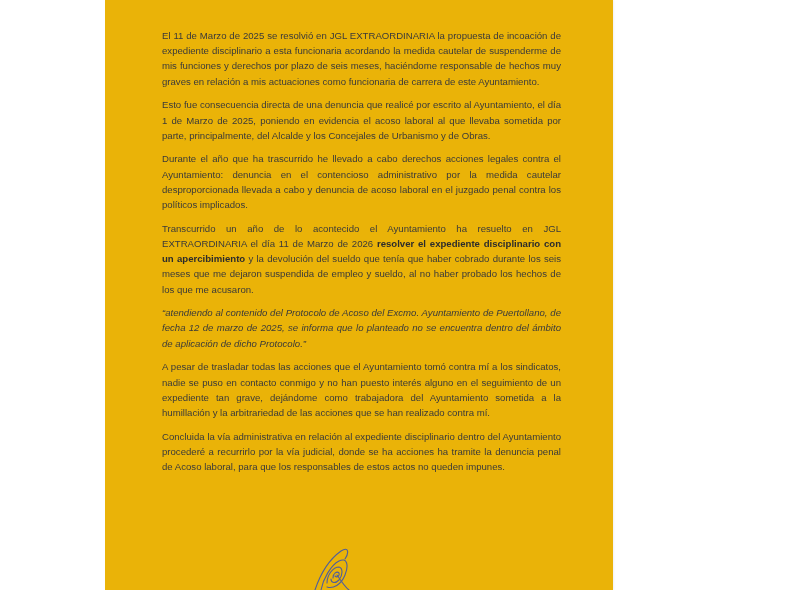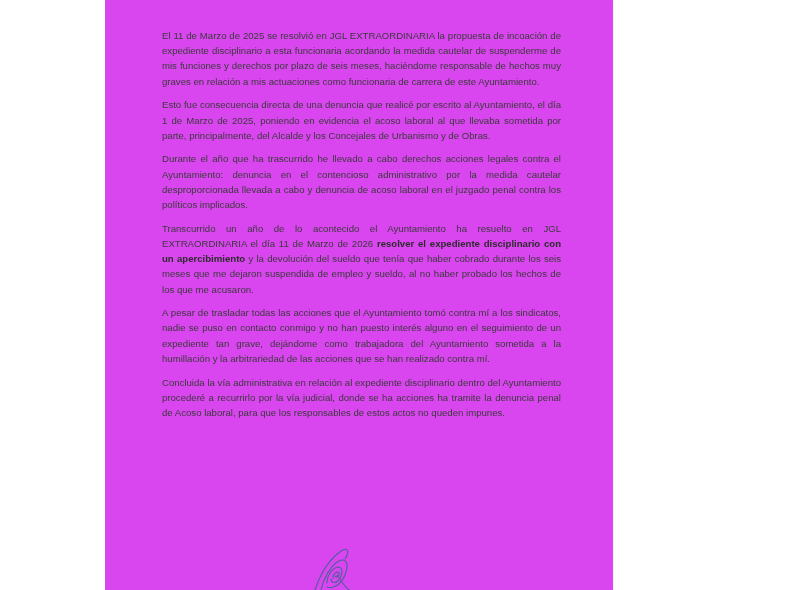--- a/index.html
+++ b/index.html
@@ -6,21 +6,21 @@
     body {
       width: 787px; height: 590px; overflow: hidden;
       background: #ffffff;
       position: relative;
       font-family: "Liberation Sans", sans-serif;
     }
     .page {
       position: absolute;
       left: 105px; top: 0;
       width: 508px; height: 590px;
-      background: #d946ef;
+      background: #eab308;
       box-shadow: 1px 0 2px rgba(0,0,0,0.06);
     }
     .content {
       position: absolute;
       left: 57px; top: 28px;
       width: 399px;
       color: #3a3a3a;
       font-size: 9.6px;
       line-height: 15.2px;
     }
@@ -39,20 +39,21 @@
   </style>
 </head>
 <body>
 
 <div class="page">
   <div class="content">
     <p class="para">El 11 de Marzo de 2025 se resolvió en JGL EXTRAORDINARIA la propuesta de incoación de expediente disciplinario a esta funcionaria acordando la medida cautelar de suspenderme de mis funciones y derechos por plazo de seis meses, haciéndome responsable de hechos muy graves en relación a mis actuaciones como funcionaria de carrera de este Ayuntamiento.</p>
     <p class="para">Esto fue consecuencia directa de una denuncia que realicé por escrito al Ayuntamiento, el día 1 de Marzo de 2025, poniendo en evidencia el acoso laboral al que llevaba sometida por parte, principalmente, del Alcalde y los Concejales de Urbanismo y de Obras.</p>
     <p class="para">Durante el año que ha trascurrido he llevado a cabo derechos acciones legales contra el Ayuntamiento: denuncia en el contencioso administrativo por la medida cautelar desproporcionada llevada a cabo y denuncia de acoso laboral en el juzgado penal contra los políticos implicados.</p>
     <p class="para"><span>Transcurrido un año de lo acontecido el Ayuntamiento ha resuelto en JGL EXTRAORDINARIA el día 11 de Marzo de 2026 </span><b>resolver el expediente disciplinario con un apercibimiento</b><span> y la devolución del sueldo que tenía que haber cobrado durante los seis meses que me dejaron suspendida de empleo y sueldo, al no haber probado los hechos de los que me acusaron.</span></p>
+    <p class="para quote">“atendiendo al contenido del Protocolo de Acoso del Excmo. Ayuntamiento de Puertollano, de fecha 12 de marzo de 2025, se informa que lo planteado no se encuentra dentro del ámbito de aplicación de dicho Protocolo.”</p>
     <p class="para">A pesar de trasladar todas las acciones que el Ayuntamiento tomó contra mí a los sindicatos, nadie se puso en contacto conmigo y no han puesto interés alguno en el seguimiento de un expediente tan grave, dejándome como trabajadora del Ayuntamiento sometida a la humillación y la arbitrariedad de las acciones que se han realizado contra mí.</p>
     <p class="para">Concluida la vía administrativa en relación al expediente disciplinario dentro del Ayuntamiento procederé a recurrirlo por la vía judicial, donde se ha acciones ha tramite la denuncia penal de Acoso laboral, para que los responsables de estos actos no queden impunes.</p>
   </div>
 
   <div class="signature">
     <svg width="60" height="47" viewBox="0 0 60 47" fill="none" stroke="#4f5e9c" stroke-width="1.1" stroke-linecap="round">
       <path d="M10 47 C 14 35, 22 18, 36 8 C 44 3, 44 10, 40 16"></path>
       <path d="M16 47 C 18 36, 26 22, 34 18 C 42 14, 44 22, 40 32 C 36 42, 28 46, 22 44"></path>
       <path d="M22 40 C 22 32, 28 24, 34 24 C 38 25, 38 32, 34 37 C 30 41, 26 40, 26 36"></path>
       <path d="M28 35 C 28 30, 32 28, 34 30 C 35 33, 32 35, 30 33"></path>

